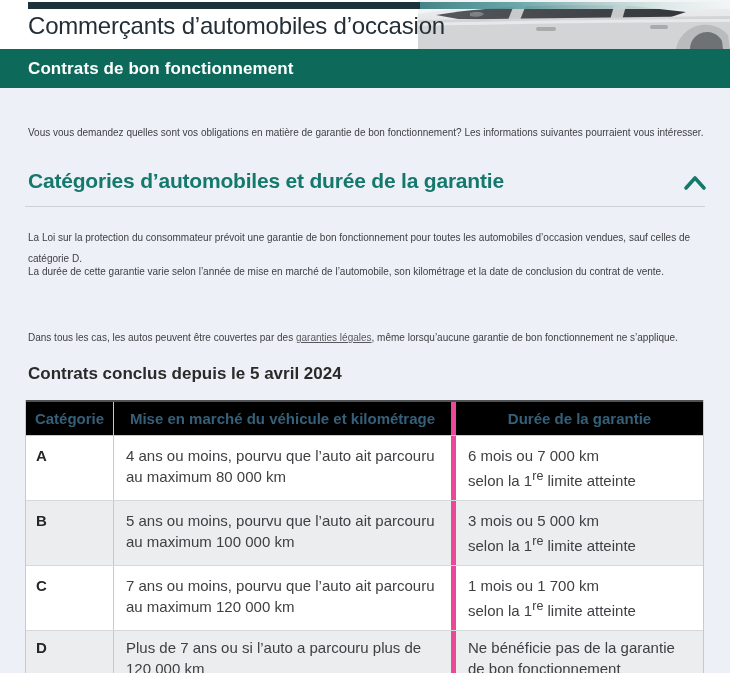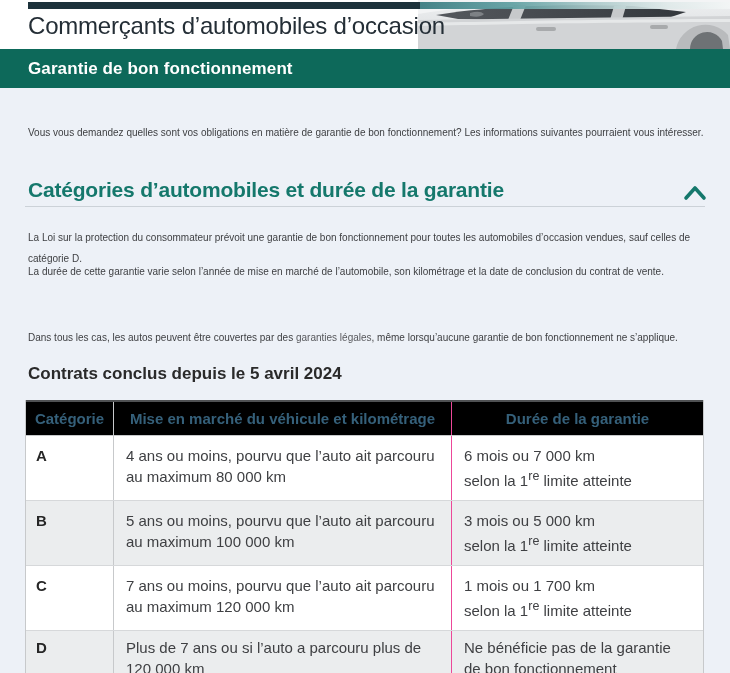--- a/index.html
+++ b/index.html
@@ -29,39 +29,39 @@
   .banner{position:absolute;top:49px;left:0;right:0;height:39px;background:var(--banner-green);}
   .banner-title{position:absolute;left:28px;top:0;line-height:39px;color:#ffffff;
     font-size:17px;font-weight:bold;letter-spacing:0.1px;}
 
   
   .para{position:absolute;left:28px;width:676px;font-size:10px;line-height:21px;color:var(--body-text);}
   .p-intro{top:112px;}
   .p-law{top:217px;}
   .p-duration{top:251px;}
   .p-cases{top:317px;}
-  .legal-link{color:var(--link-gray);cursor:pointer;}
+  .legal-link{color:var(--link-gray);text-decoration:underline;cursor:pointer;}
 
-  .section-header{position:absolute;left:28px;right:22px;top:178px;display:flex;
-    align-items:flex-end;justify-content:space-between;cursor:pointer;}
+  .section-header{position:absolute;left:28px;right:22px;top:169px;display:flex;
+    align-items:center;justify-content:space-between;cursor:pointer;}
   .section-heading{font-size:21px;font-weight:bold;color:var(--heading-teal);letter-spacing:-0.2px;}
   .chevron{margin-top:3px;flex:0 0 auto;}
   .rule{position:absolute;left:25px;width:680px;top:206px;border-top:1px solid #ccd2d8;}
 
   .contracts-heading{position:absolute;left:28px;top:364px;font-size:17px;font-weight:bold;color:#2a2a2a;}
 
   
   .table{position:absolute;left:25px;top:400px;width:679px;box-sizing:border-box;
     border-left:1px solid #c7c9cb;border-right:1px solid #c7c9cb;border-bottom:2px solid #8e9092;background:#fff;}
   .thead{display:flex;background:#000000;border-top:2px solid #4f5153;border-bottom:1px solid #c7c9cb;}
   .th{box-sizing:border-box;height:33px;line-height:33px;text-align:center;font-weight:bold;
     font-size:15px;color:var(--table-header-text);overflow:hidden;white-space:nowrap;}
   .c1{width:87px;}
   .c2{width:338px;border-left:1px solid #c7c9cb;}
-  .c3{width:252px;border-left:1px solid #ec4899;}
+  .c3{width:252px;border-left:5px solid #ec4899;}
   .tr{display:flex;}
   .tr + .tr{border-top:1px solid #d6d8da;}
   .tr.alt{background:#ebedee;}
   .td{box-sizing:border-box;padding:9px 12px;font-size:15px;line-height:21px;color:var(--body-text);}
   .td.cat{font-weight:bold;color:#262626;padding-left:10px;}
   .tr.h60 .td{min-height:59px;}
   .tr.last .td{padding-top:6px;padding-bottom:2px;min-height:46px;}
 </style>
 </head>
 <body>
@@ -94,21 +94,21 @@
         <path d="M258,49 a30,30 0 0 1 52,-14 l2,14 Z" fill="#b9bbbd"></path>
         <path d="M272,49 a17,17 0 0 1 32,-8 l1,8 Z" fill="#6e7275"></path>
       </svg>
     </div>
     <div class="topbar-dark"></div>
     <div class="topbar-teal"></div>
     <div class="header-title">Commerçants d’automobiles d’occasion</div>
   </div>
 
   <div class="banner">
-    <div class="banner-title">Garantie de bon fonctionnement</div>
+    <div class="banner-title">Contrats de bon fonctionnement</div>
   </div>
 
   <p class="para p-intro">Vous vous demandez quelles sont vos obligations en matière de garantie de bon fonctionnement? Les informations suivantes pourraient vous intéresser.</p>
 
   <div class="section-header">
     <span class="section-heading">Catégories d’automobiles et durée de la garantie</span>
     <svg class="chevron" width="26" height="18" viewBox="0 0 26 18">
       <polyline points="4,14 13,4 22,14" fill="none" stroke="#15786c" stroke-width="3.6" stroke-linecap="round" stroke-linejoin="round"></polyline>
     </svg>
   </div>

